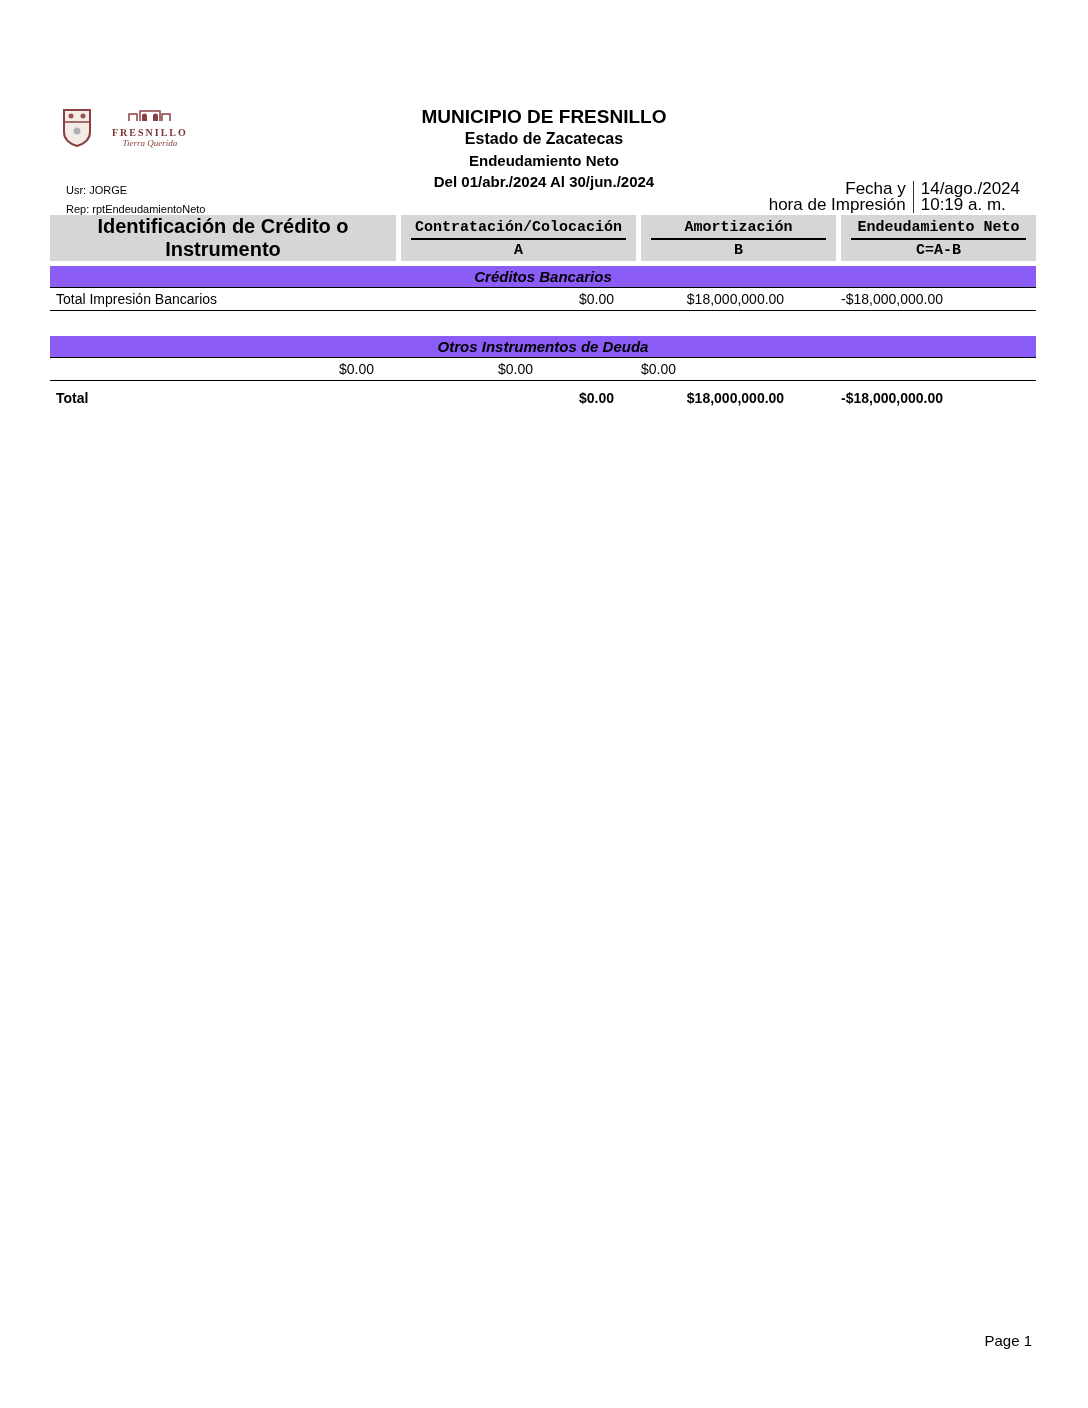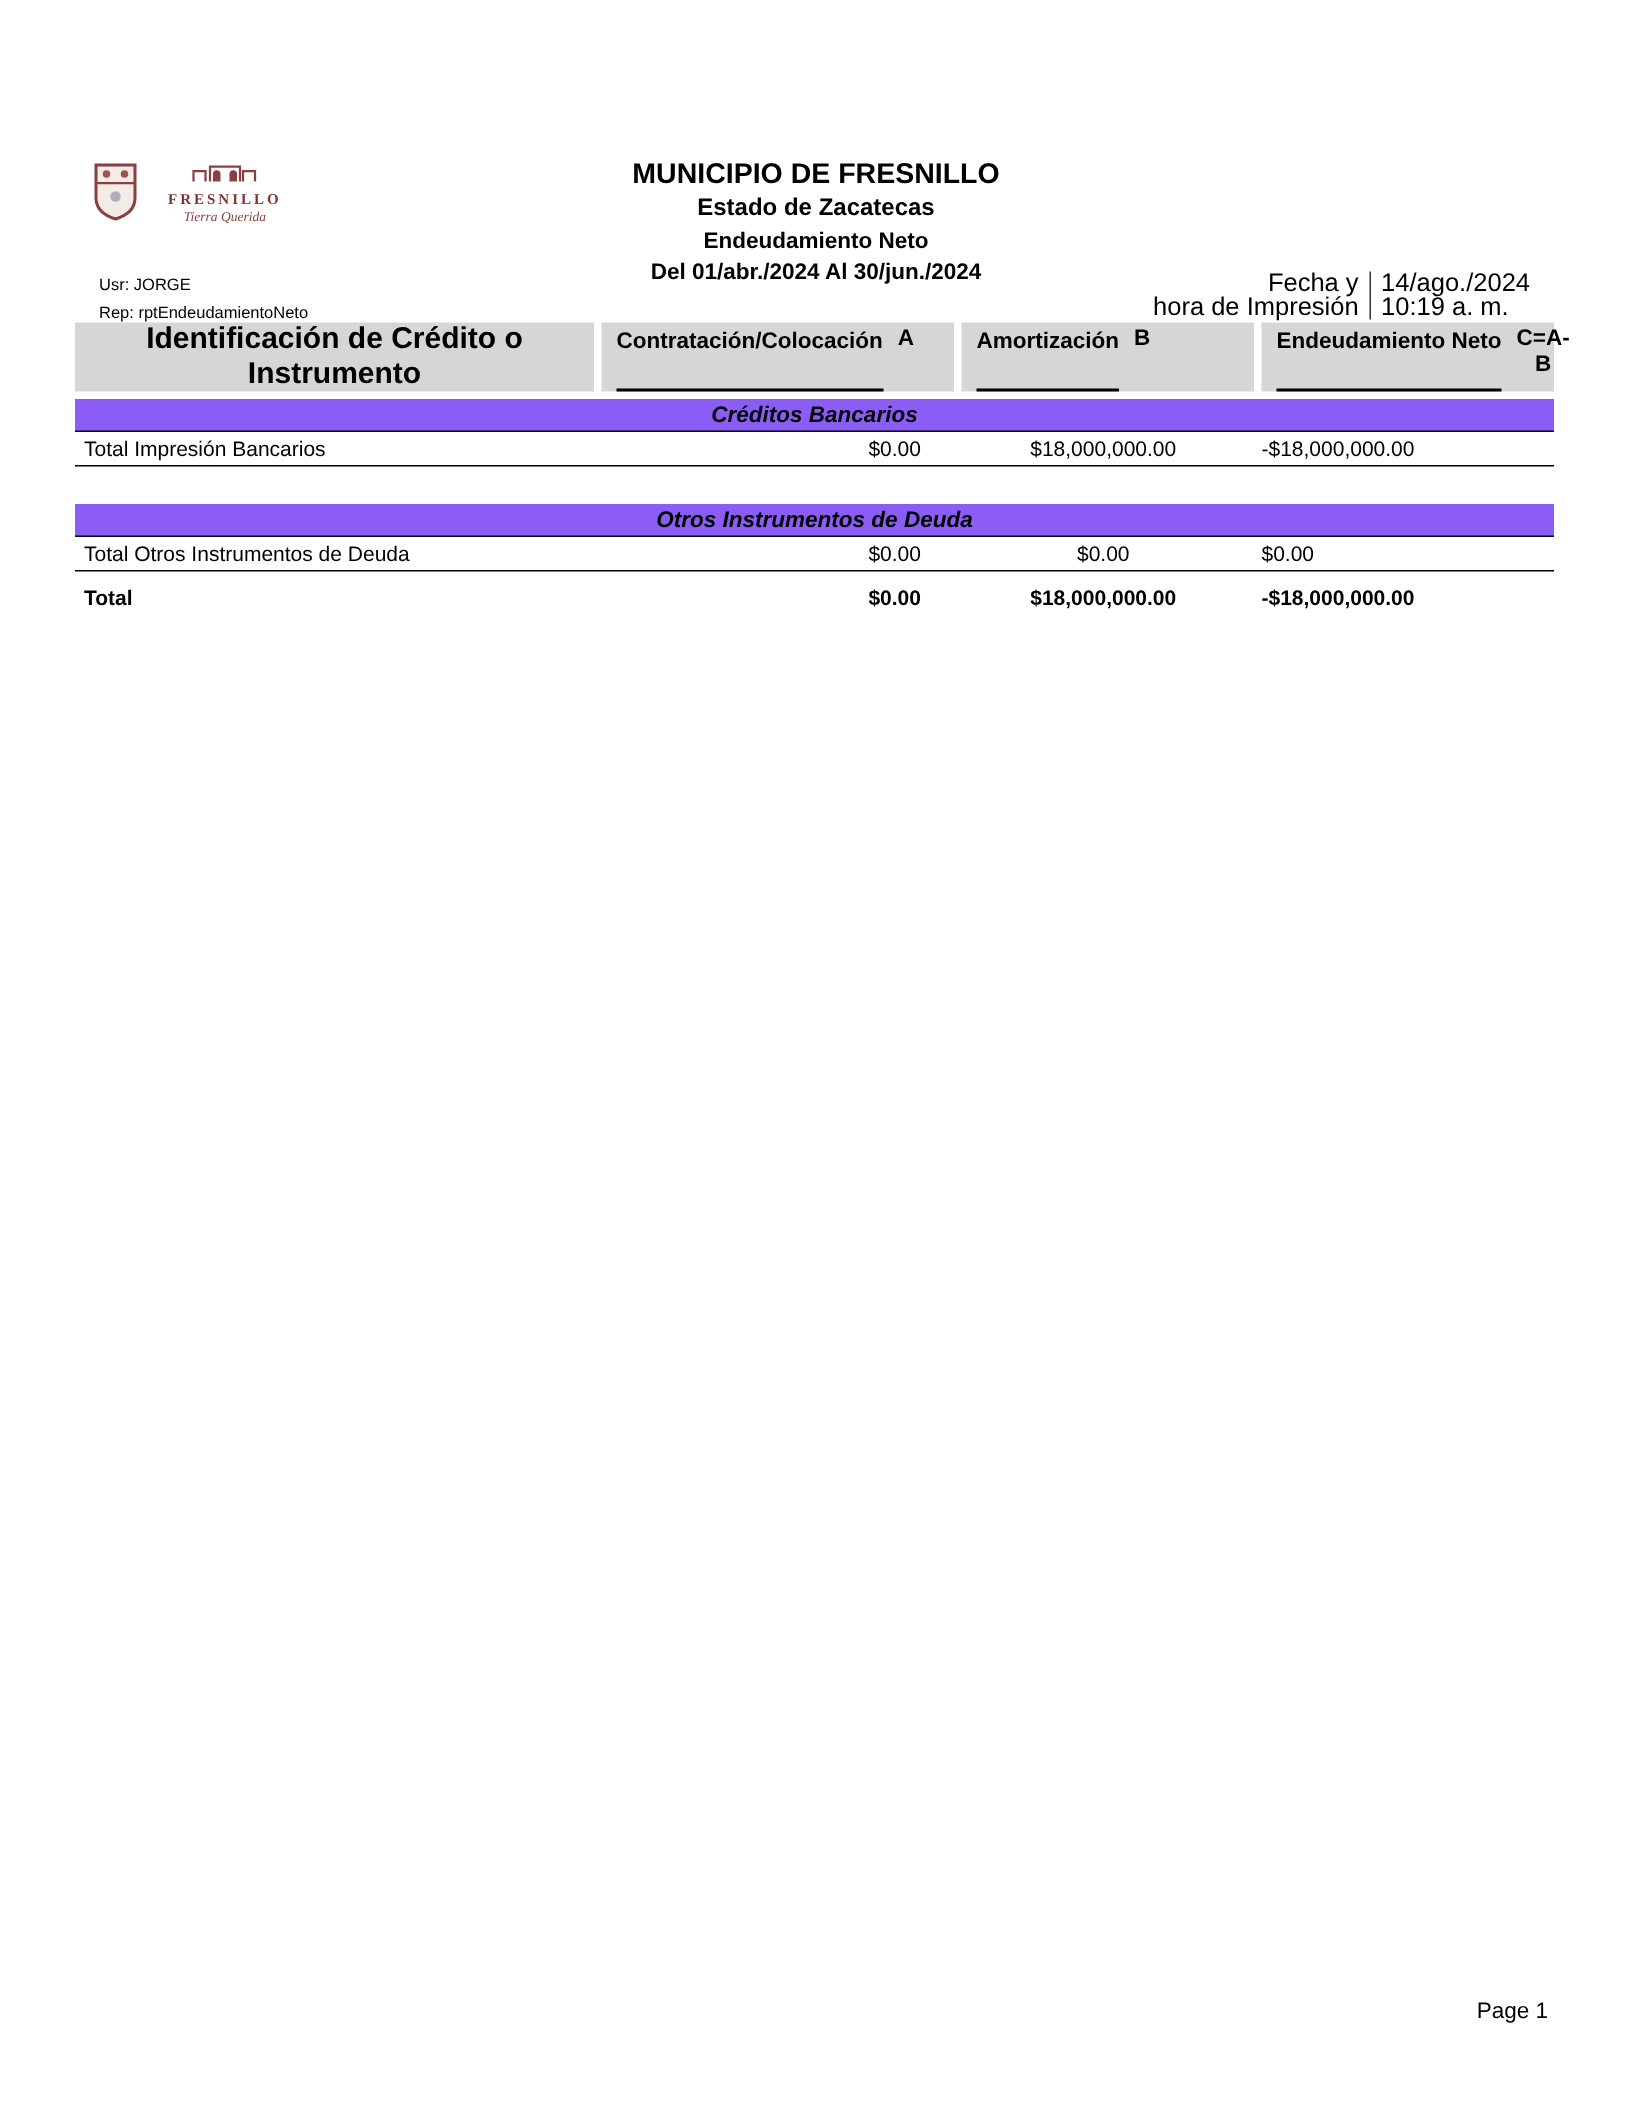--- a/index.html
+++ b/index.html
@@ -86,21 +86,21 @@
     height:46px;
   }
   .hdr-id{
     display:flex;
     align-items:center;
     justify-content:center;
     font-size:20px;
     font-weight:bold;
     text-align:center;
   }
-  .hdr-col{display:flex;flex-direction:row;}
+  .hdr-col{display:flex;flex-direction:column;font-family:Liberation Mono, monospace;}
   .col-label{
     font-size:15px;
     font-weight:bold;
     text-align:center;
     border-bottom:2px solid #000;
     margin:4px 10px 0 10px;
     padding-bottom:2px;
     white-space:nowrap;
   }
   .col-sub{
@@ -223,21 +223,20 @@
       <div class="amt-a">$0.00</div>
       <div class="amt-b">$18,000,000.00</div>
       <div class="amt-c">-$18,000,000.00</div>
     </div>
 
     <div class="section-gap"></div>
 
     <div class="band">Otros Instrumentos de Deuda</div>
 
     <div class="row">
-      <div class="lbl">Total Otros Instrumentos de Deuda</div>
       <div class="amt-a">$0.00</div>
       <div class="amt-b">$0.00</div>
       <div class="amt-c">$0.00</div>
     </div>
 
     <div class="row total">
       <div class="lbl">Total</div>
       <div class="amt-a">$0.00</div>
       <div class="amt-b">$18,000,000.00</div>
       <div class="amt-c">-$18,000,000.00</div>

